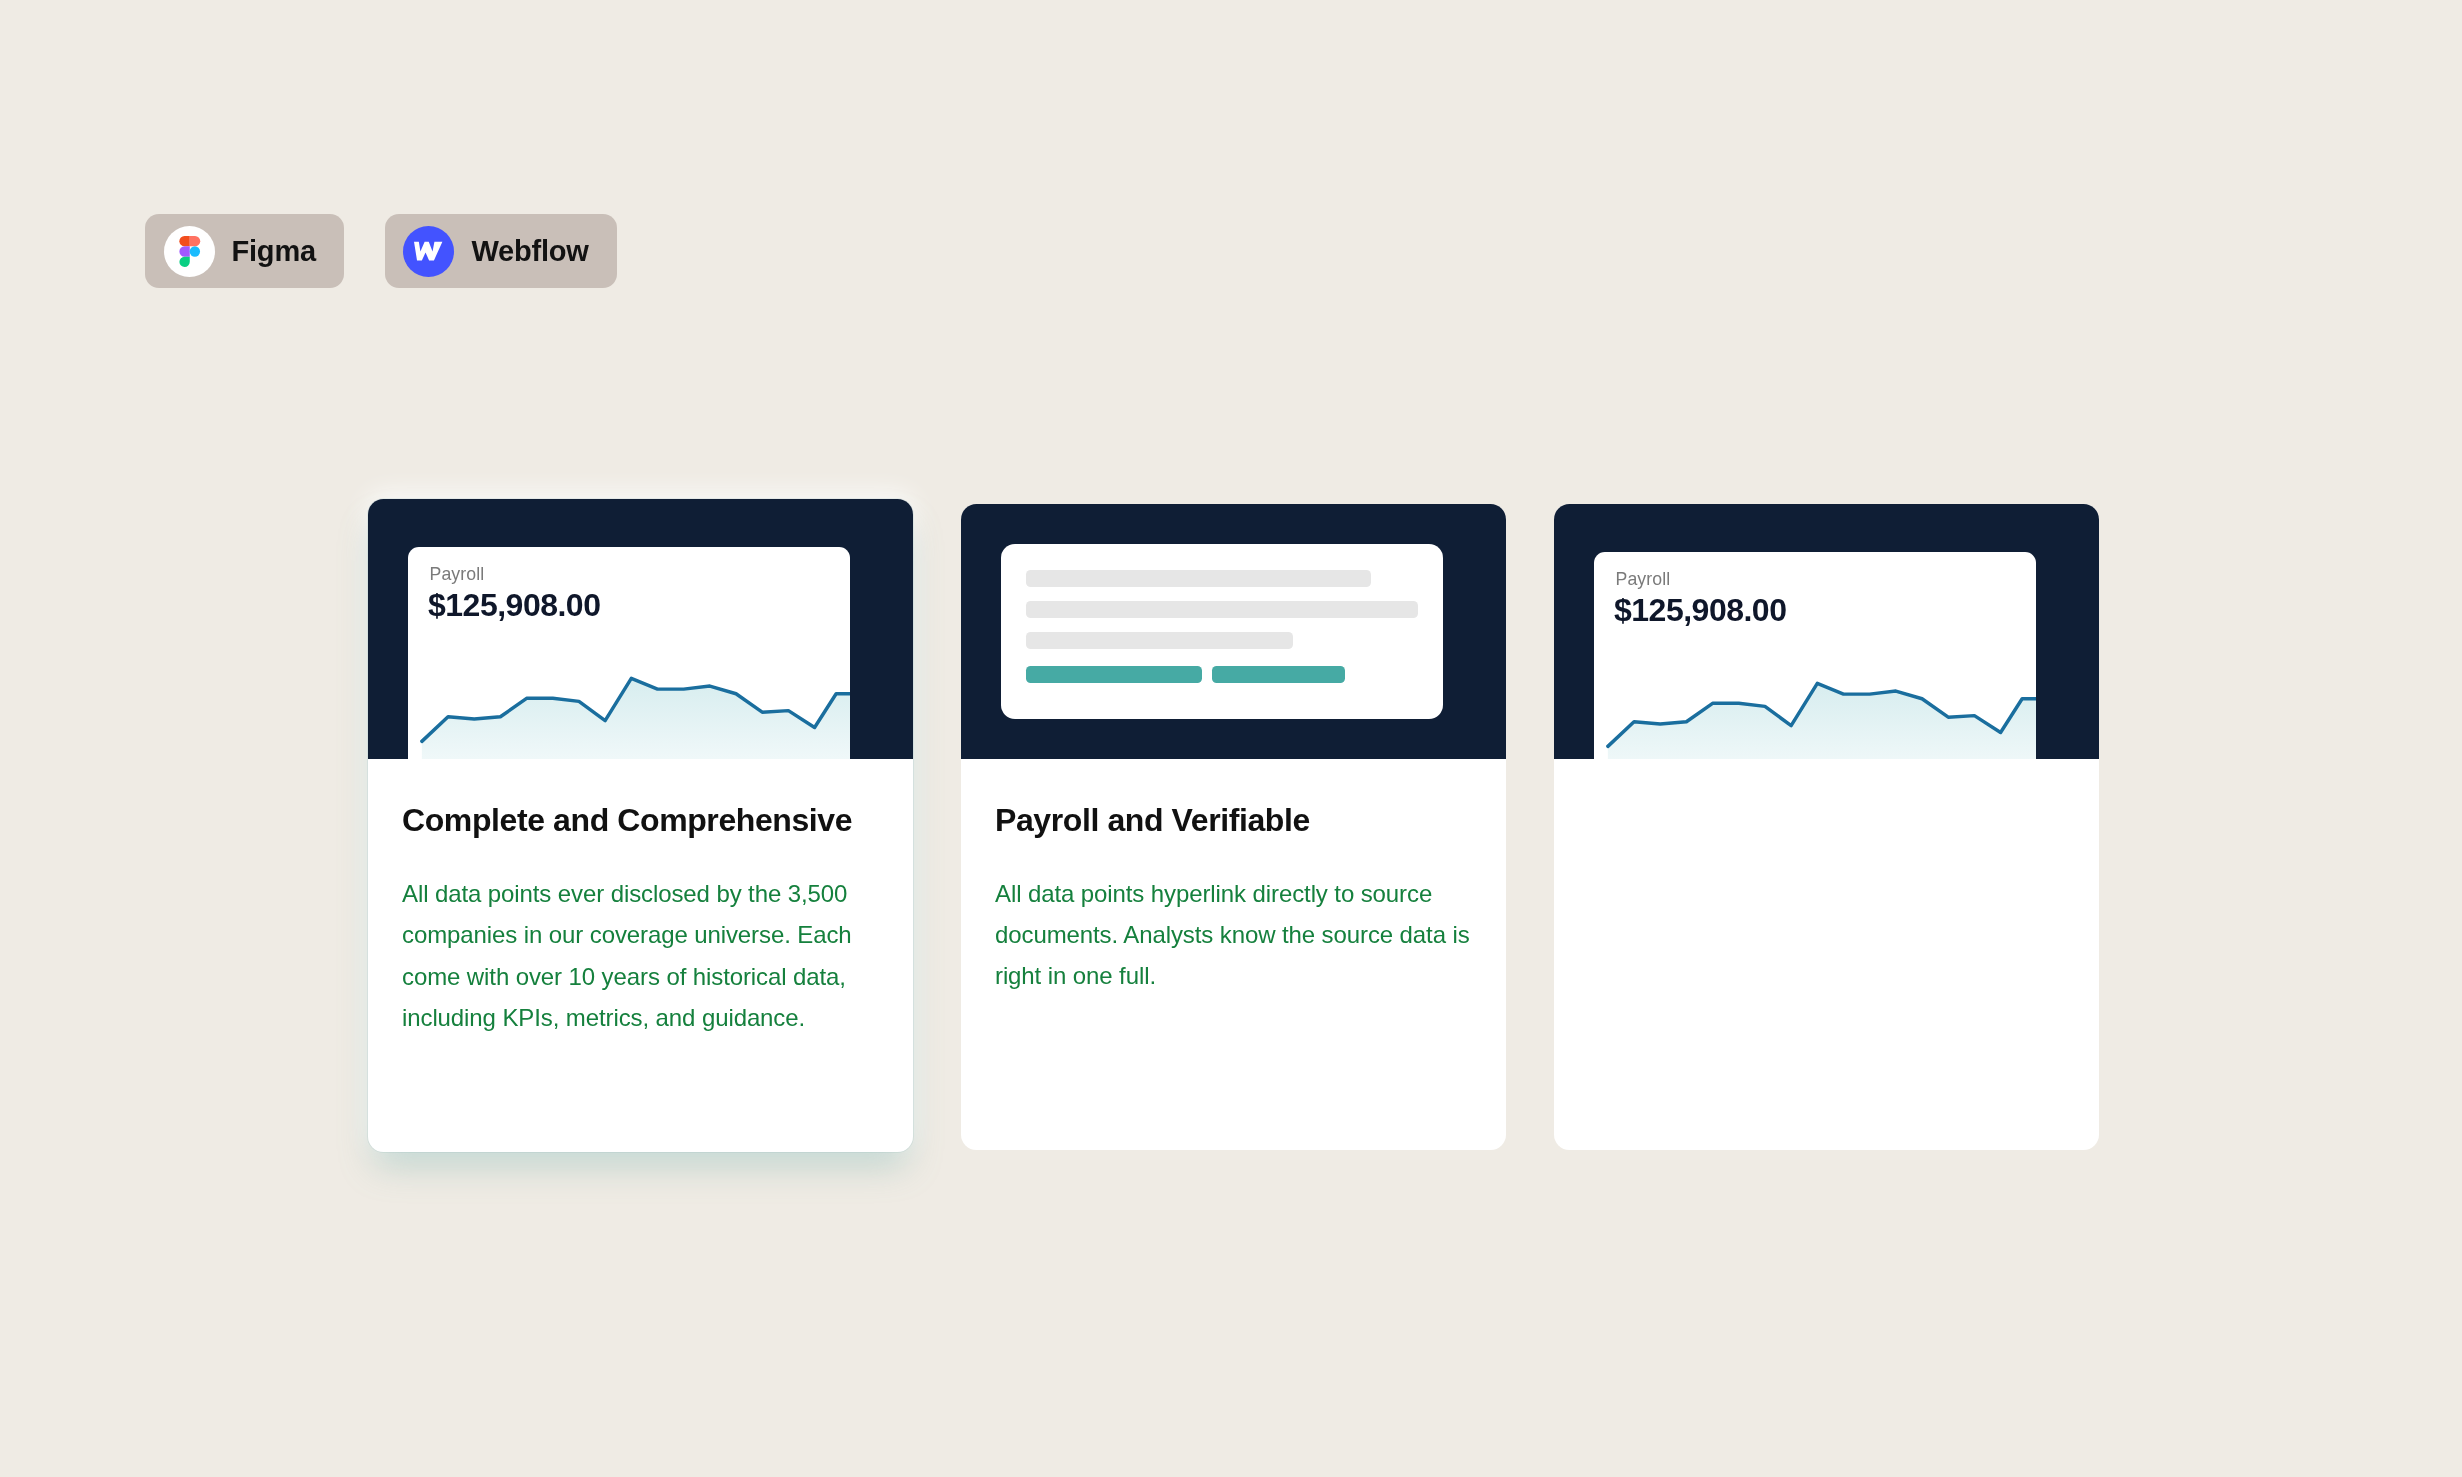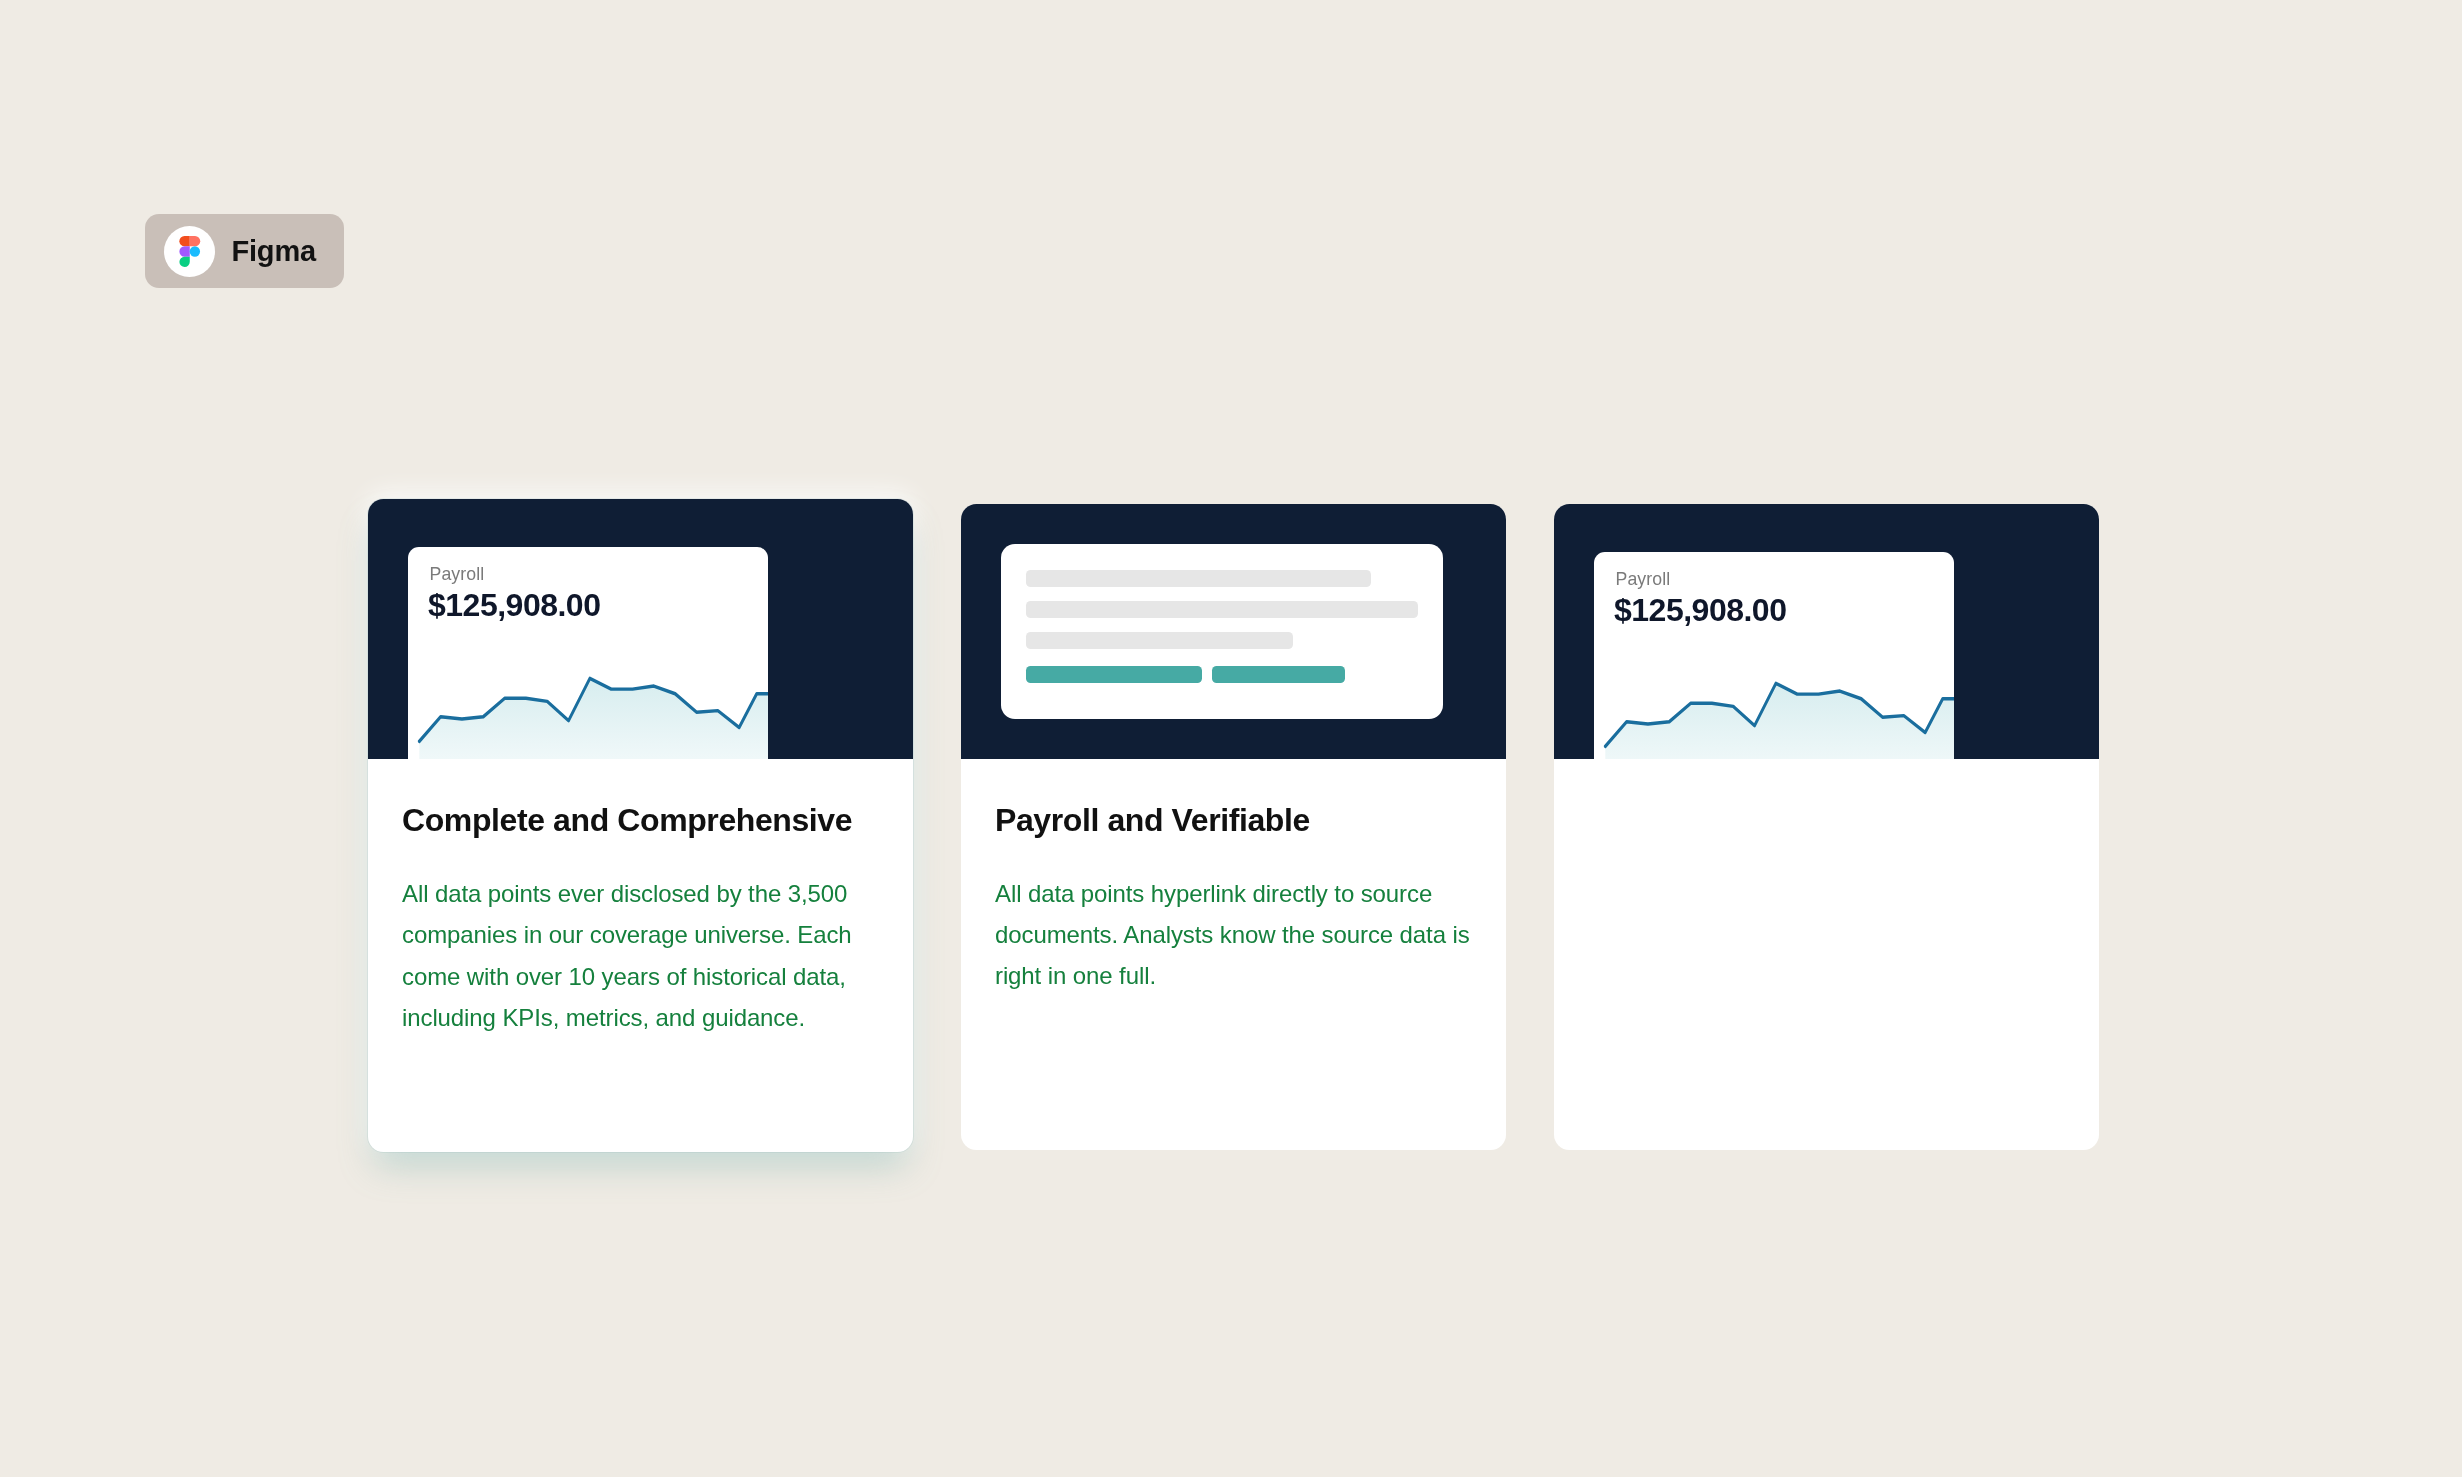--- a/index.html
+++ b/index.html
@@ -77,21 +77,21 @@
     flex: 0 0 auto;
     overflow: hidden;
   }
   .card.raised .card-media { height: 260px; }
 
   
   .widget {
     position: absolute;
     left: 40px;
     top: 48px;
-    width: 360px;
+    width: 442px;
     height: 262px;
     background: #FFFFFF;
     border-radius: 10.8px;
     overflow: hidden;
   }
   .widget-label {
     position: absolute;
     left: 21.5px; top: 17px;
     font-size: 17.7px;
     color: #7A7A7A;
@@ -168,20 +168,28 @@
         <path d="M10 0h9.5v18.7H10a9.35 9.35 0 0 1 0-18.7z" fill="#F24E1E"></path>
         <path d="M19.5 0H29a9.35 9.35 0 0 1 0 18.7h-9.5V0z" fill="#FF7262"></path>
         <path d="M10 18.7h9.5v18.6H10a9.3 9.3 0 0 1 0-18.6z" fill="#A259FF"></path>
         <circle cx="28.7" cy="28" r="9.35" fill="#1ABCFE"></circle>
         <path d="M10 37.3h9.5v9.35A9.35 9.35 0 1 1 10 37.3z" fill="#0ACF83"></path>
       </svg>
     </span>
     <span class="pill-label">Figma</span>
   </div>
 
+  <div class="pill">
+    <span class="icon-badge webflow">
+      <svg width="29" height="21.5" viewBox="0 0 48 34" aria-hidden="true">
+        <path d="M47 2 33 33h-8l-5.9-13.1L13 33H5L0 2h8l2.6 16.3L17.6 2h6.8l6.3 16.3L33.8 2z" fill="#FFFFFF"></path>
+      </svg>
+    </span>
+    <span class="pill-label">Webflow</span>
+  </div>
 </div>
 
 <div class="cards">
 
   <div class="card raised">
     <div class="card-media">
       <div class="widget">
         <span class="widget-label">Payroll</span>
         <span class="widget-value">$125,908.00</span>
         <svg class="spark" viewBox="0 0 574 216" preserveAspectRatio="none">

